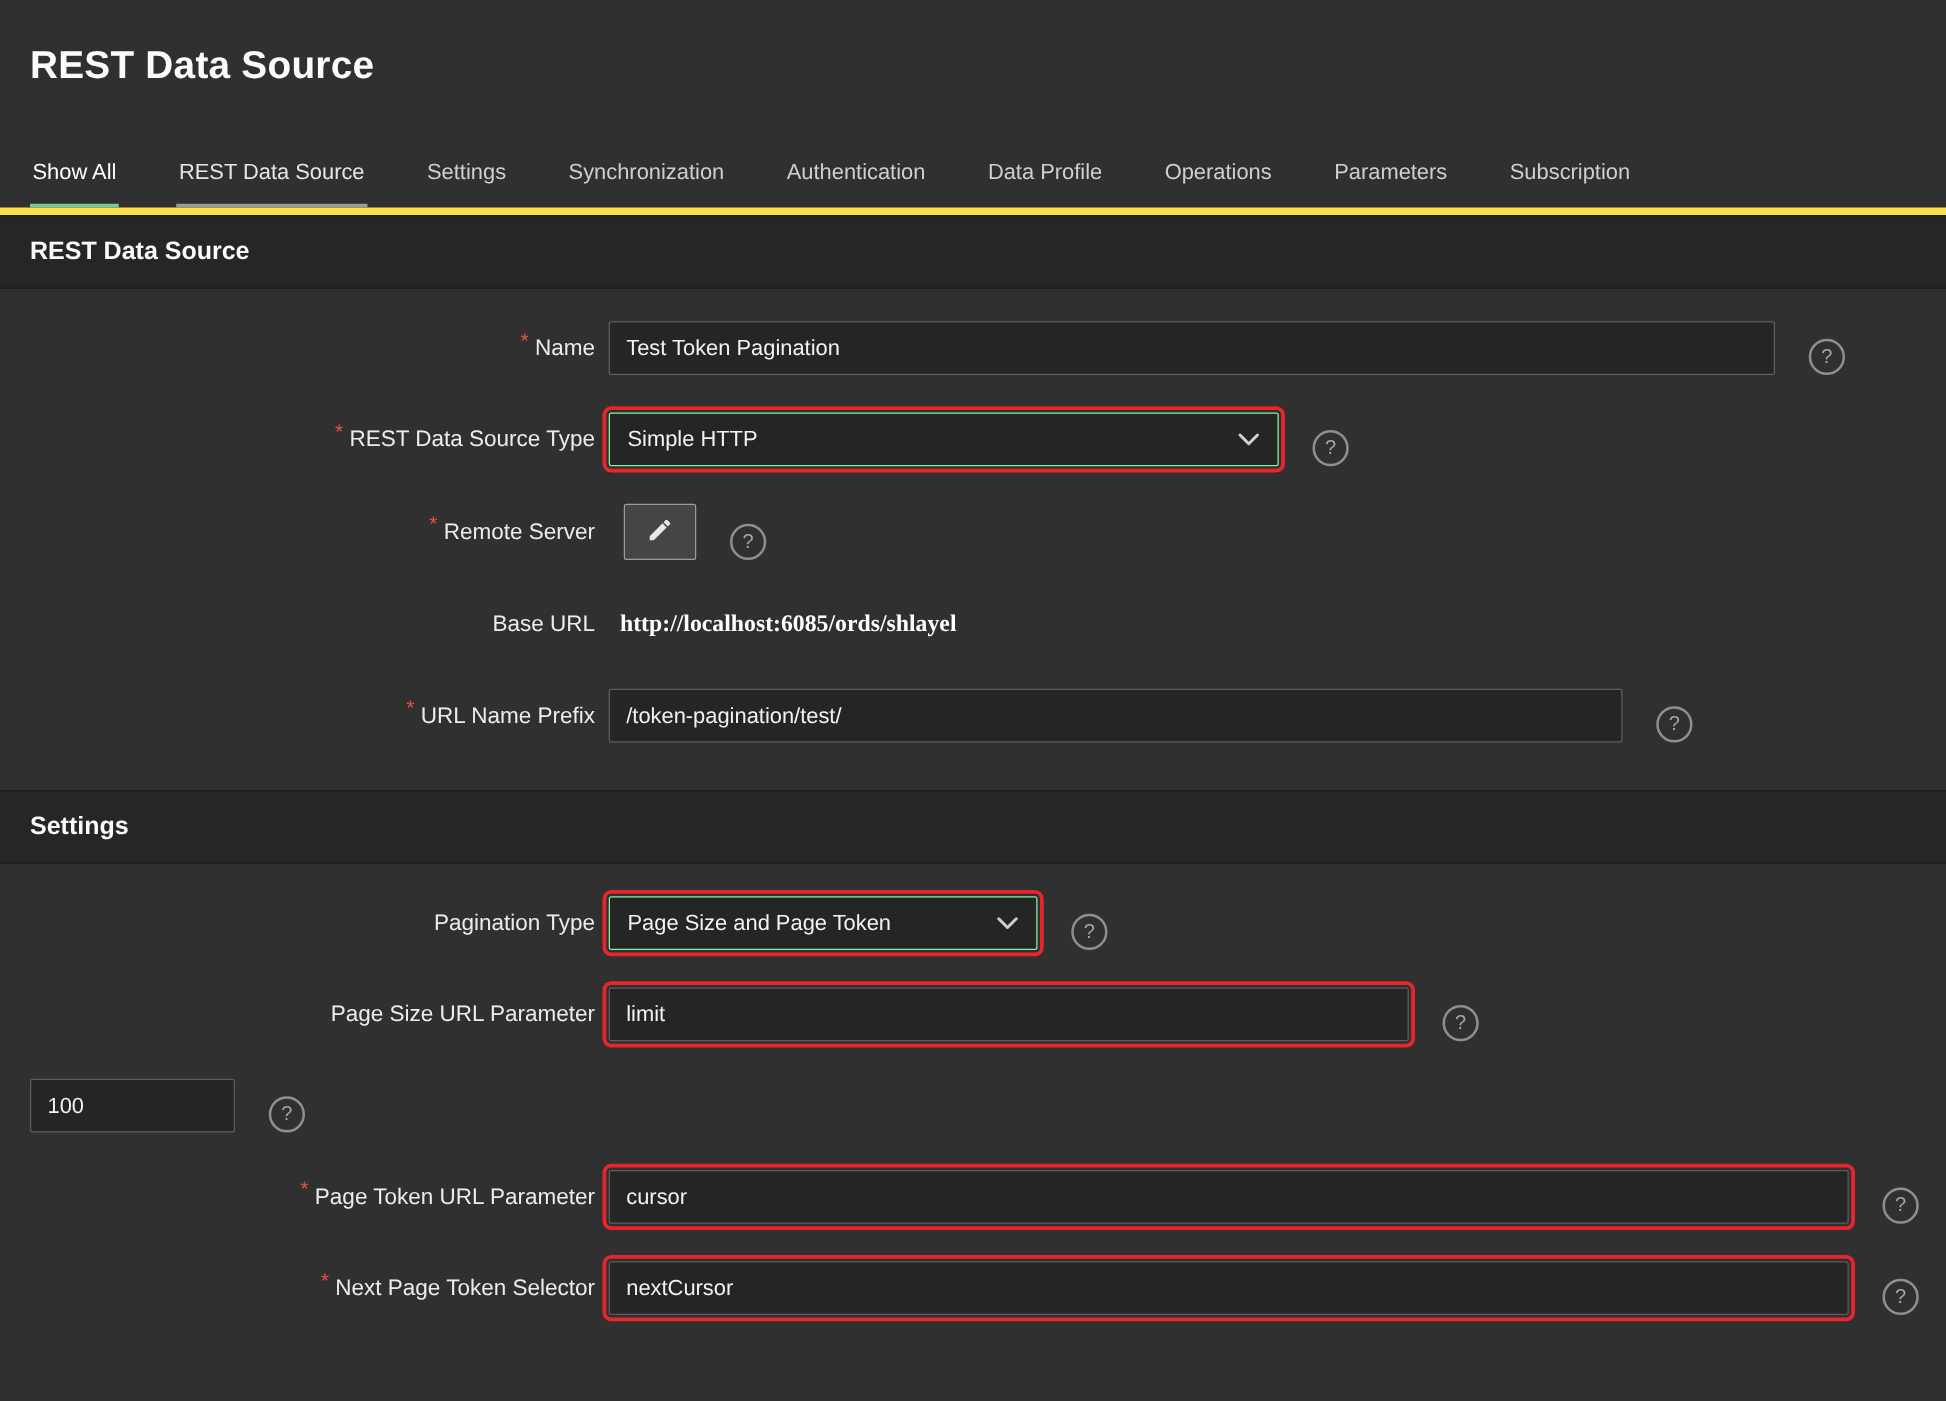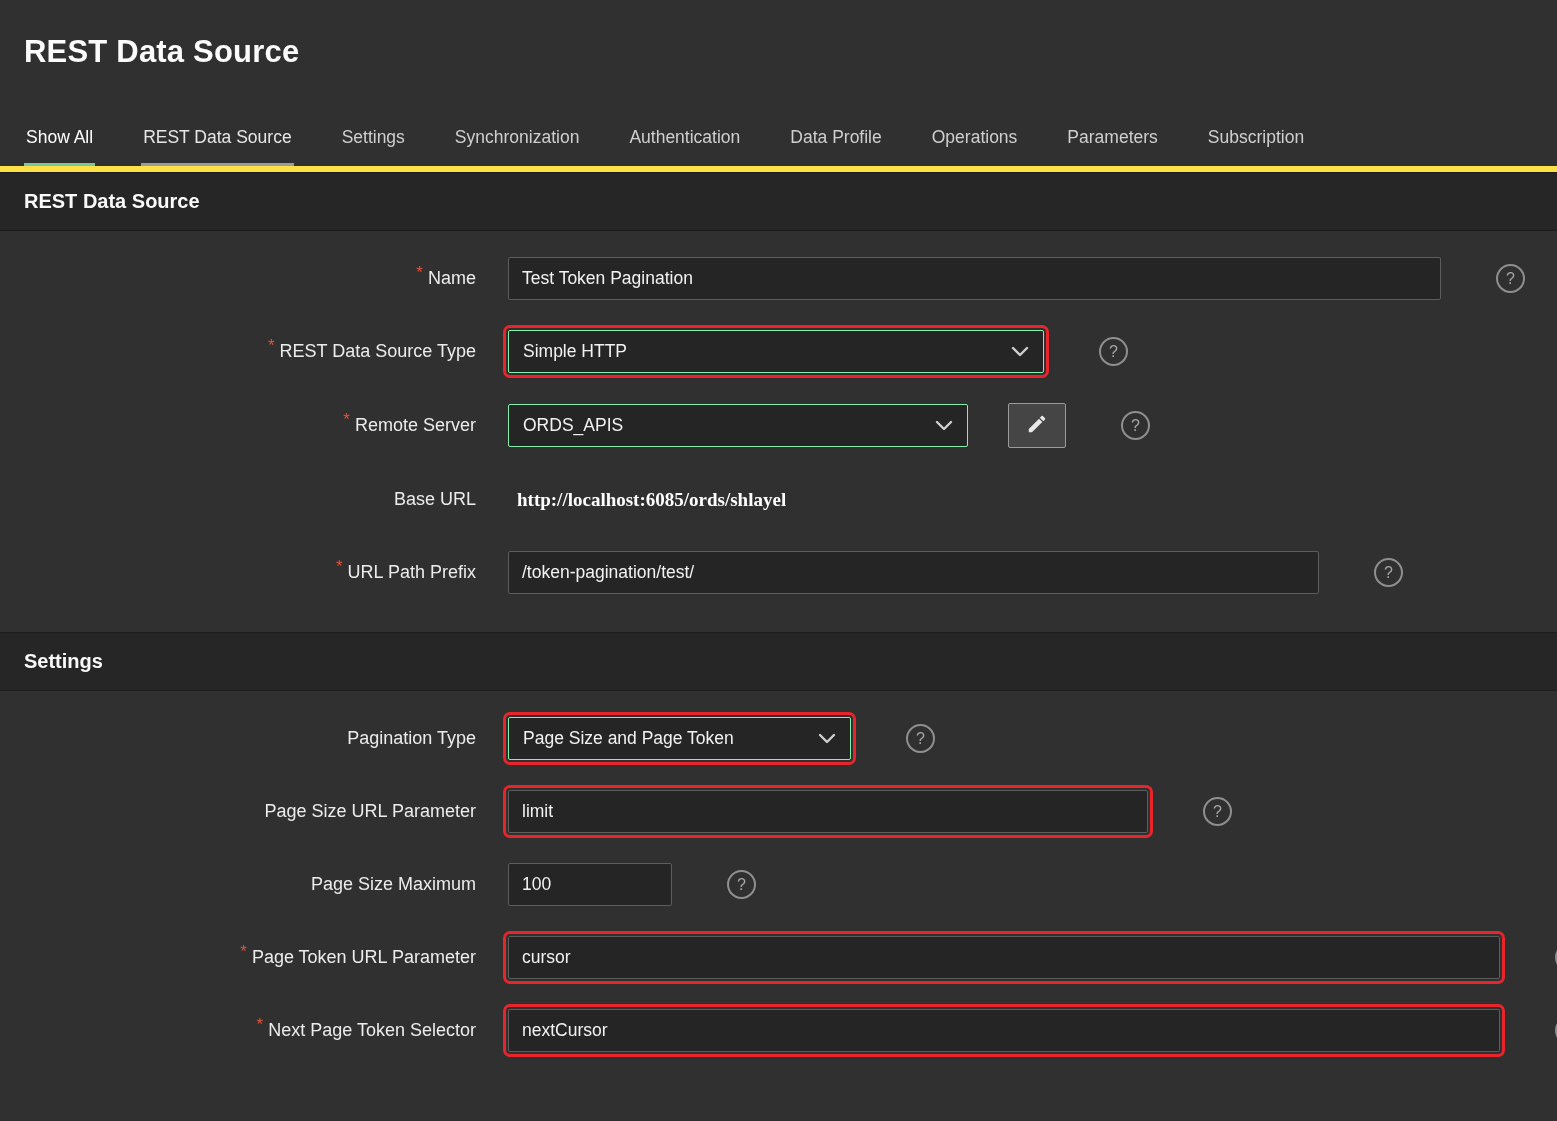--- a/index.html
+++ b/index.html
@@ -45,21 +45,21 @@
   .form { padding: 26px 0 8px 0; }
   .row { display: flex; align-items: center; margin-bottom: 30px; min-height: 43px; padding-left: 13px; }
   .lbl-col {
     flex: 0 0 463px;
     text-align: right;
     font-size: 18px;
     color: #ececec;
     line-height: 1.2;
   }
   .req { color: #e0533d; font-size: 17px; position: relative; top: -6px; margin-right: 5px; display: inline-block; }
-  .ctrl-col { display: flex; align-items: center; margin-left: 32px; gap: 28px; }
+  .ctrl-col { display: flex; align-items: flex-end; margin-left: 11px; }
 
   .txt-input {
     background: #252525;
     border: 1px solid #5d5d5d;
     border-radius: 2px;
     height: 43px;
     color: #f2f2f2;
     font-size: 17.5px;
     padding: 0 13px;
     font-family: "Liberation Sans", sans-serif;
@@ -153,49 +153,41 @@
       </div>
       <button class="help-btn">?</button>
     </div>
   </div>
 
   <div class="row">
     <div class="lbl-col">
       <span class="req">*</span><span>Remote Server</span>
     </div>
     <div class="ctrl-col">
-      <div class="select" style="width:460px">
-        <span>ORDS_APIS</span>
-        <span class="chev">
-          <svg width="18" height="11" viewBox="0 0 18 11">
-              <polyline points="2,2 9,9 16,2" fill="none" stroke="#cfcfcf" stroke-width="2.4" stroke-linecap="round" stroke-linejoin="round"></polyline>
-            </svg>
-        </span>
-      </div>
       <button class="edit-btn">
         <span>
           <svg width="22" height="22" viewBox="0 0 24 24">
               <path d="M3 17.46V21h3.54L17.81 9.73l-3.54-3.54L3 17.46zM20.71 7.04a1 1 0 0 0 0-1.41L18.37 3.3a1 1 0 0 0-1.41 0l-1.84 1.83 3.75 3.75 1.84-1.84z" fill="#e8e8e8"></path>
             </svg>
         </span>
       </button>
       <button class="help-btn">?</button>
     </div>
   </div>
 
   <div class="row">
     <div class="lbl-col">Base URL</div>
     <div class="ctrl-col">
       <span class="base-url-text">http://localhost:6085/ords/shlayel</span>
     </div>
   </div>
 
   <div class="row">
     <div class="lbl-col">
-      <span class="req">*</span><span>URL Path Prefix</span>
+      <span class="req">*</span><span>URL Name Prefix</span>
     </div>
     <div class="ctrl-col">
       <input class="txt-input" style="width: 811px;" type="text" value="/token-pagination/test/">
       <button class="help-btn">?</button>
     </div>
   </div>
 
 </div>
 
 <div class="section-band">Settings</div>
@@ -219,21 +211,20 @@
 
   <div class="row">
     <div class="lbl-col">Page Size URL Parameter</div>
     <div class="ctrl-col">
       <input class="txt-input hl" style="width: 640px;" type="text" value="limit">
       <button class="help-btn">?</button>
     </div>
   </div>
 
   <div class="row">
-    <div class="lbl-col">Page Size Maximum</div>
     <div class="ctrl-col">
       <input class="txt-input" style="width: 164px;" type="text" value="100">
       <button class="help-btn">?</button>
     </div>
   </div>
 
   <div class="row">
     <div class="lbl-col">
       <span class="req">*</span><span>Page Token URL Parameter</span>
     </div>

